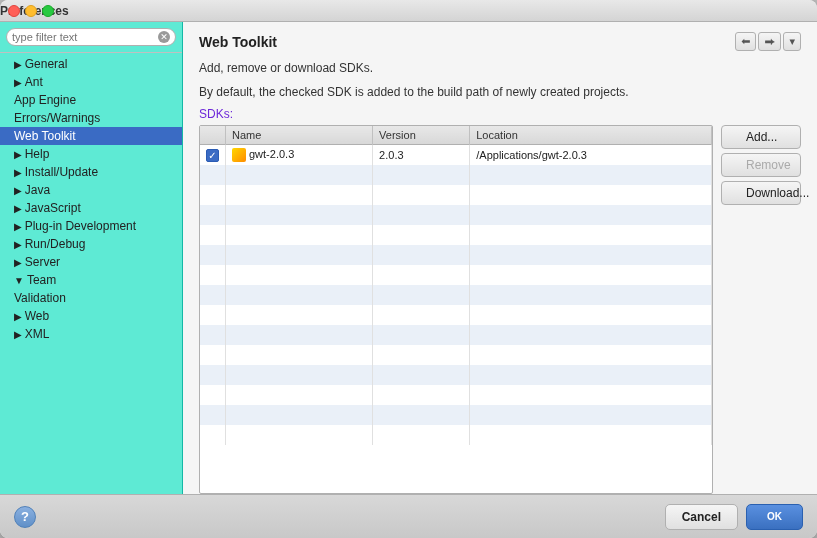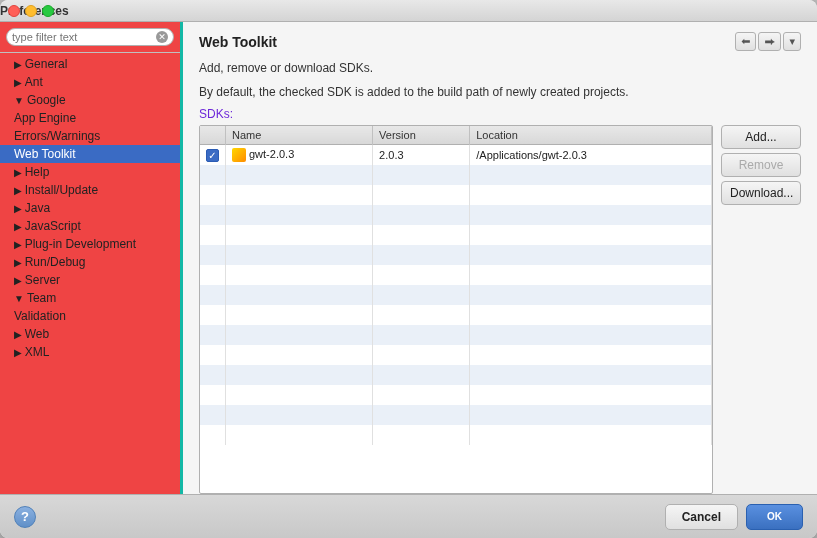--- a/index.html
+++ b/index.html
@@ -53,22 +53,22 @@
     .tl-minimize { background: #ffbd2e; border: 1px solid #dea123; }
     .tl-maximize { background: #28c941; border: 1px solid #1aab29; }
     .content {
       display: flex;
       flex: 1;
       overflow: hidden;
     }
     
     .sidebar {
       width: 183px;
-      background: #ef4444;
-      border-right: 3px solid #14b8a6;
+      background: #5eead4;
+      border-right: 1px solid #14b8a6;
       display: flex;
       flex-direction: column;
       overflow: hidden;
     }
     .search-bar {
       padding: 6px 6px;
       border-bottom: 1px solid #c0c0c0;
     }
     .search-input-wrap {
       display: flex;
@@ -252,25 +252,25 @@
     .side-buttons {
       display: flex;
       flex-direction: column;
       gap: 4px;
       width: 80px;
     }
     .side-btn {
       background: linear-gradient(to bottom, #f5f5f5, #e0e0e0);
       border: 1px solid #b0b0b0;
       border-radius: 4px;
-      padding: 4px 8px;
+      padding: 4px 24px;
       cursor: pointer;
       font-size: 12px;
       color: #222;
-      text-align: center;
+      text-align: left;
     }
     .side-btn.disabled {
       color: #aaa;
       cursor: default;
     }
     
     .footer {
       height: 44px;
       background: linear-gradient(to bottom, #d8d8d8, #c8c8c8);
       border-top: 1px solid #b0b0b0;
@@ -342,21 +342,20 @@
       <div class="search-bar">
         <div class="search-input-wrap">
           <input type="text" placeholder="type filter text" style="">
           <div class="search-clear">✕</div>
         </div>
       </div>
       <div class="tree-nav">
 
       <div class="tree-item"><span class="arrow">▶ </span><span>General</span></div>
           <div class="tree-item"><span class="arrow">▶ </span><span>Ant</span></div>
-          <div class="tree-item"><span class="arrow">▼ </span><span>Google</span></div>
           <div class="tree-item indent1"><span>App Engine</span></div>
           <div class="tree-item indent1"><span>Errors/Warnings</span></div>
           <div class="tree-item indent1 selected"><span>Web Toolkit</span></div>
           <div class="tree-item"><span class="arrow">▶ </span><span>Help</span></div>
           <div class="tree-item"><span class="arrow">▶ </span><span>Install/Update</span></div>
           <div class="tree-item"><span class="arrow">▶ </span><span>Java</span></div>
           <div class="tree-item"><span class="arrow">▶ </span><span>JavaScript</span></div>
           <div class="tree-item"><span class="arrow">▶ </span><span>Plug-in Development</span></div>
           <div class="tree-item"><span class="arrow">▶ </span><span>Run/Debug</span></div>
           <div class="tree-item"><span class="arrow">▶ </span><span>Server</span></div>

